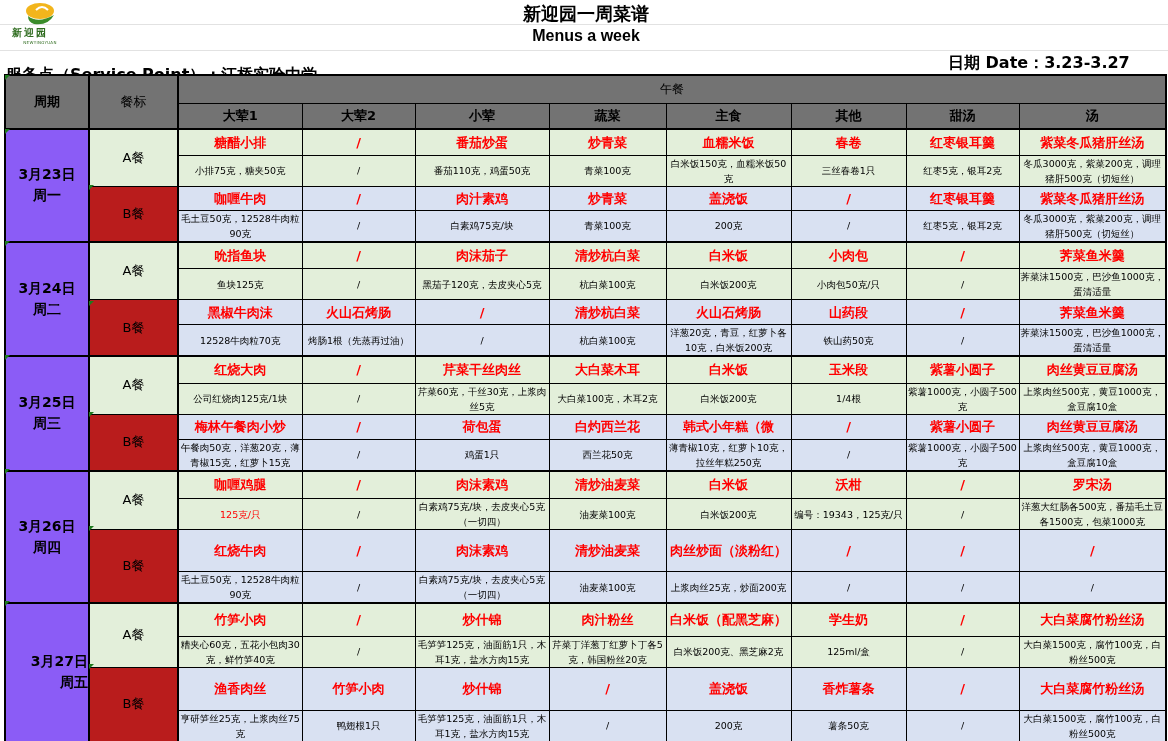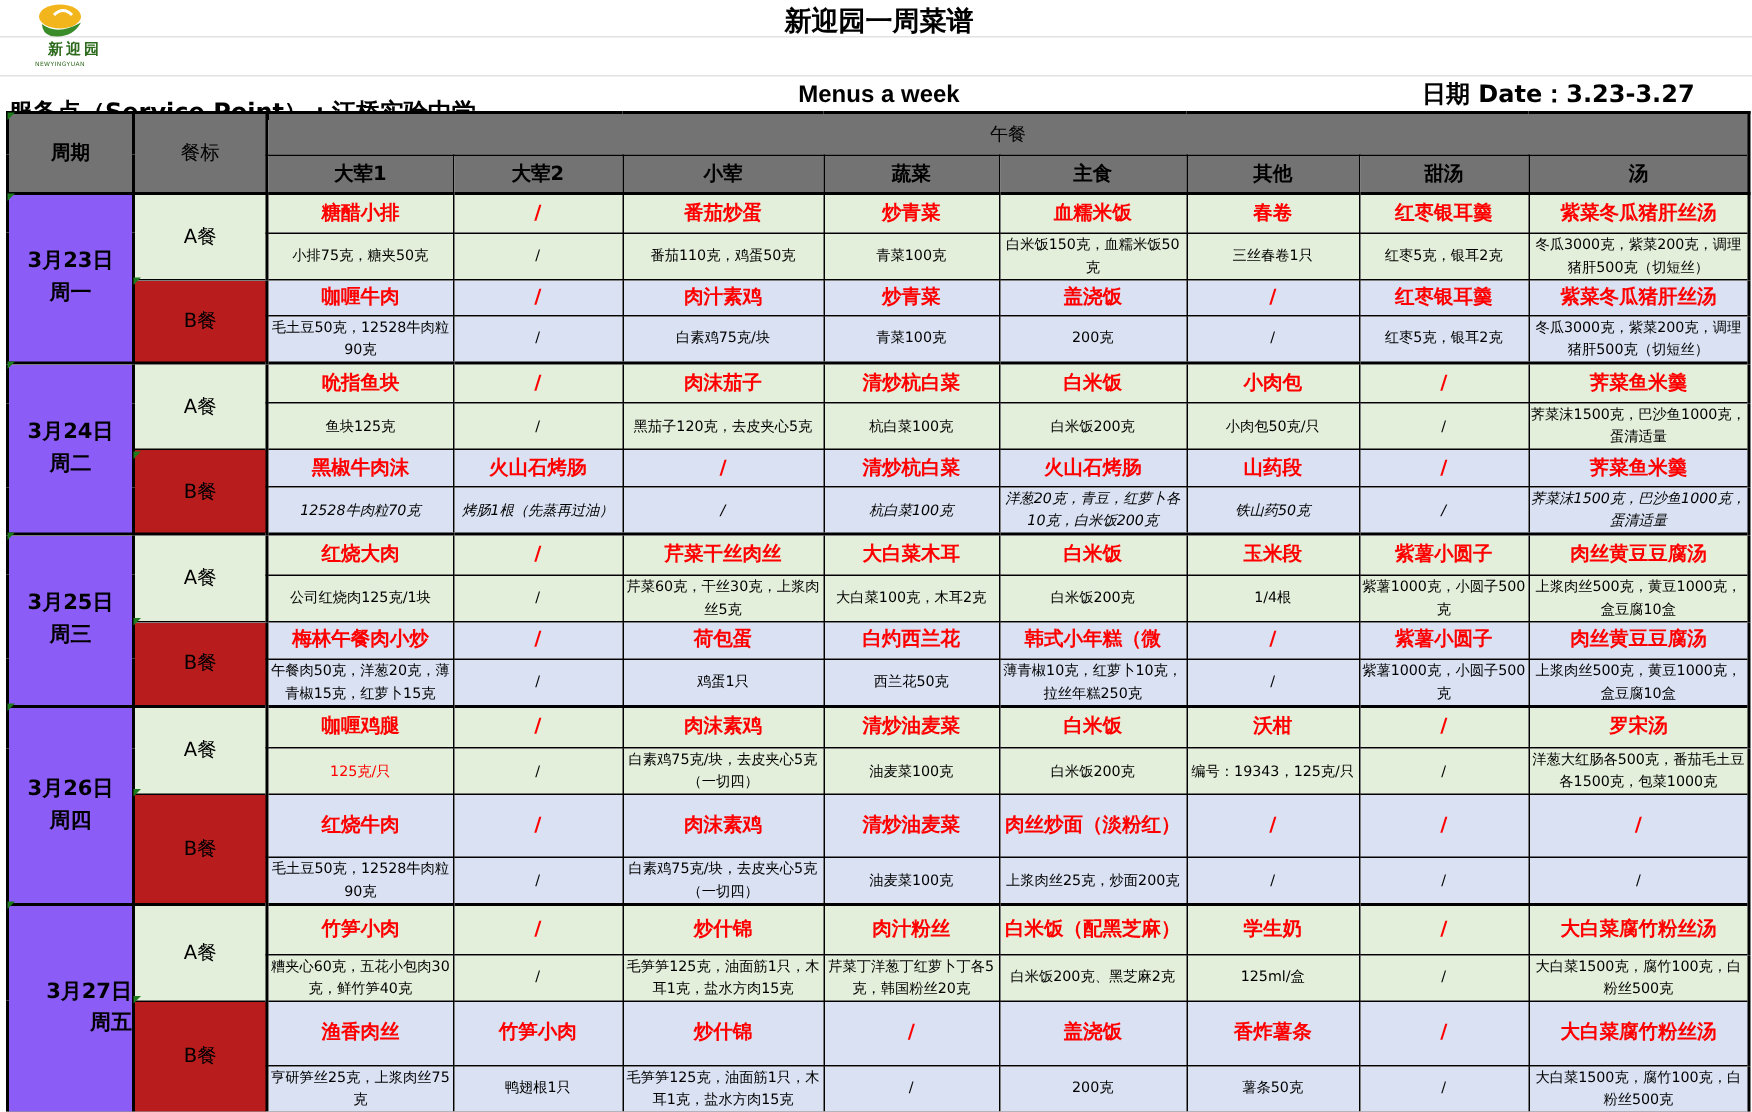--- a/index.html
+++ b/index.html
@@ -1,25 +1,25 @@
 <!DOCTYPE html>
 <html><head>
 <meta charset="utf-8">
 <style>
   * { box-sizing: border-box; margin: 0; padding: 0; }
   html, body { width: 1168px; height: 741px; background: #ffffff; overflow: hidden; }
   body { font-family: "DejaVu Sans", "Liberation Sans", sans-serif; position: relative; color: #000; }
 
   .gridline { position: absolute; left: 0; width: 1168px; height: 1px; background: #e2e2e2; }
   .logo { position: absolute; left: 12px; top: 2px; width: 56px; height: 46px; }
-  .logo-text { position: absolute; left: 0; top: 24px; width: 56px; text-align: right; font-size: 10px; color: #2e6b1e; font-weight: bold; letter-spacing: 2px; font-family: "DejaVu Serif", serif; }
+  .logo-text { position: absolute; left: 0; top: 24px; width: 56px; text-align: left; font-size: 10px; color: #2e6b1e; font-weight: bold; letter-spacing: 2px; font-family: "DejaVu Serif", serif; }
   .logo-sub { position: absolute; left: 0; top: 38px; width: 56px; text-align: center; font-size: 4px; color: #2e6b1e; letter-spacing: 0.3px; }
 
   .title-cn { position: absolute; left: 400px; width: 372px; top: 2px; text-align: center; font-size: 18px; font-weight: bold; }
-  .title-en { position: absolute; left: 400px; width: 372px; top: 27px; text-align: center; font-size: 16px; font-weight: bold; font-family: "Liberation Sans", sans-serif; margin-top: 28px; }
+  .title-en { position: absolute; left: 400px; width: 372px; top: 27px; text-align: center; font-size: 16px; font-weight: bold; font-family: "Liberation Sans", sans-serif; }
   .service { position: absolute; left: 6px; top: 53px; font-size: 16px; font-weight: bold; margin-top: 12px; }
   .date { position: absolute; left: 948px; top: 53px; font-size: 16px; font-weight: bold; }
 
   table.menu { position: absolute; left: 4px; top: 74px; border-collapse: collapse; table-layout: fixed; width: 1161px; }
   table.menu td { border: 1px solid #000; text-align: center; vertical-align: middle; overflow: hidden; }
   .hdr { background: #737373; font-weight: bold; font-size: 13px; }
   .day { background: #8b5cf6; font-weight: bold; font-size: 14px; line-height: 21px; border-top: 2.5px solid #000 !important; border-left: 2.5px solid #000 !important; border-right: 2px solid #000 !important; }
   .meal { font-size: 13px; }
   .rowA td.c { background: #e3efda; }
   .rowB td.c { background: #d9e1f2; }
@@ -158,21 +158,21 @@
         <td class="meal" rowspan="2" style="border-right: 2px solid rgb(0, 0, 0);">B餐</td>
         <td class="c dish">黑椒牛肉沫</td>
         <td class="c dish">火山石烤肠</td>
         <td class="c dish">/</td>
         <td class="c dish">清炒杭白菜</td>
         <td class="c dish">火山石烤肠</td>
         <td class="c dish">山药段</td>
         <td class="c dish">/</td>
         <td class="c dish lastcol">荠菜鱼米羹</td>
       </tr>
-      <tr class="rowB" style="height: 30px; font-style: italic;">
+      <tr class="rowB" style="height: 30px;">
         <td class="c ing">12528牛肉粒70克</td>
         <td class="c ing">烤肠1根（先蒸再过油）</td>
         <td class="c ing">/</td>
         <td class="c ing">杭白菜100克</td>
         <td class="c ing">洋葱20克，青豆，红萝卜各10克，白米饭200克</td>
         <td class="c ing">铁山药50克</td>
         <td class="c ing">/</td>
         <td class="c ing lastcol">荠菜沫1500克，巴沙鱼1000克，蛋清适量</td>
       </tr>
       <tr class="rowA daytop" style="height: 27px;">

